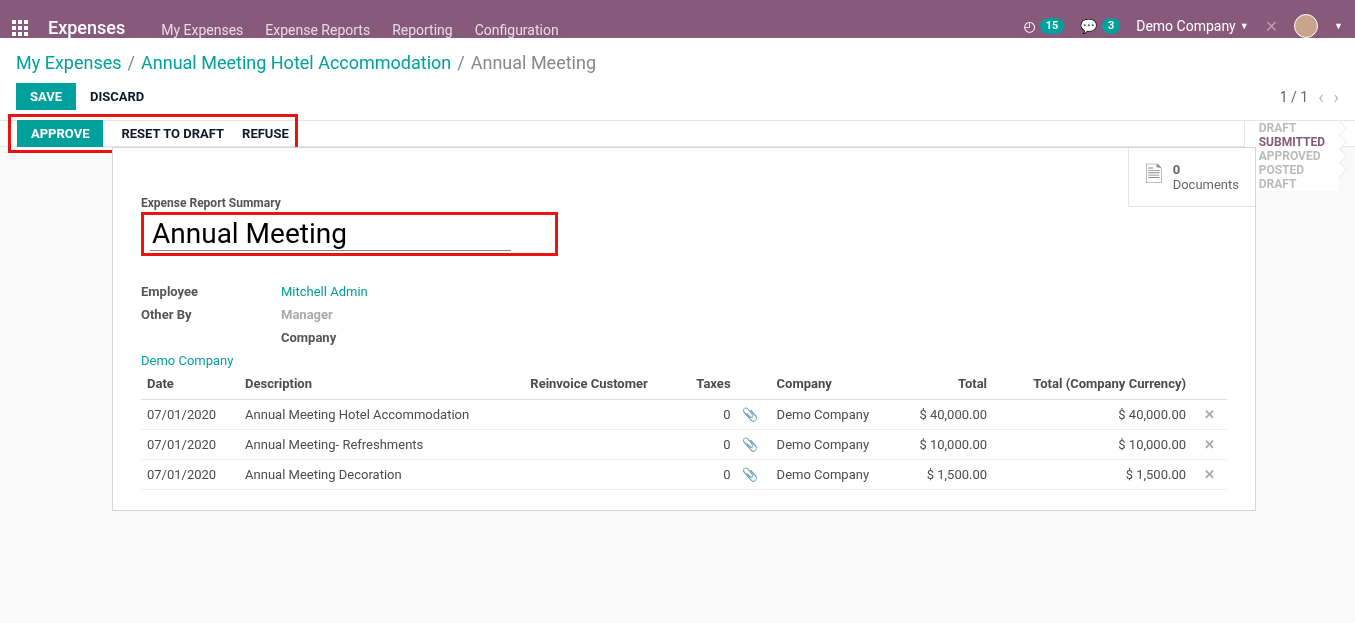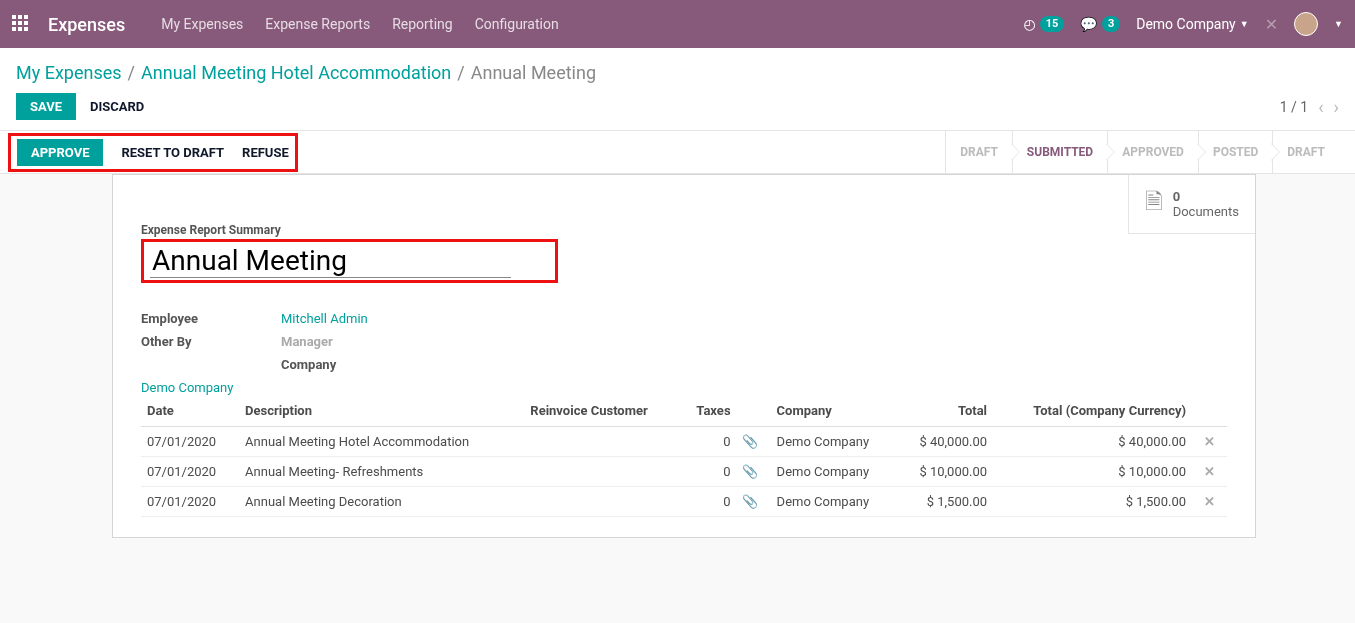--- a/index.html
+++ b/index.html
@@ -1,19 +1,19 @@
 <!DOCTYPE html>
 <html><head>
 <meta charset="utf-8">
 <style>
 * { margin:0; padding:0; box-sizing:border-box; font-family:-apple-system,BlinkMacSystemFont,"Segoe UI",Roboto,sans-serif; }
 body { background:#f9f9f9; width:1355px; height:623px; overflow:hidden; color:#4c4c4c; }
 
 
-.topnav { background:#875a7b; height:48px; display:flex; align-items:center; padding:0 12px; color:#fff; }
+.topnav { background:#875a7b; height:38px; display:flex; align-items:flex-end; padding:0 12px; color:#fff; }
 .apps-icon { width:18px; height:18px; display:grid; grid-template-columns:repeat(3,4px); grid-template-rows:repeat(3,4px); gap:2px; margin-right:18px; cursor:pointer;}
 .apps-icon span { background:#fff; }
 .brand { font-size:18px; font-weight:500; margin-right:36px; }
 .topnav .menu { display:flex; gap:22px; font-size:14px; }
 .topnav .menu a { color:#e7dce3; text-decoration:none; cursor:pointer; }
 .topnav .spacer { flex:1; }
 .topnav .right { display:flex; align-items:center; gap:16px; font-size:14px; }
 .badge-btn { display:flex; align-items:center; gap:4px; cursor:pointer; }
 .badge { background:#00a09d; border-radius:10px; padding:0 6px; font-size:11px; line-height:16px; font-weight:bold; }
 .company { cursor:pointer; display:flex; align-items:center; gap:4px; }
@@ -27,23 +27,23 @@
 .crumb-cur { color:#888; }
 
 
 .edit-row { background:#fff; padding:6px 16px 10px; display:flex; align-items:center; gap:14px; }
 .btn-primary { background:#00a09d; color:#fff; border:none; padding:6px 14px; font-size:13px; font-weight:bold; cursor:pointer; }
 .btn-link { color:#0f172a; background:none; border:none; font-size:13px; font-weight:bold; cursor:pointer; }
 .pager { margin-left:auto; display:flex; align-items:center; gap:10px; color:#666; font-size:14px; }
 .pager .arrow { color:#bbb; cursor:pointer; font-size:18px; }
 
 
-.action-bar { background:#fff; border-top:1px solid #e5e5e5; border-bottom:1px solid #e5e5e5; display:flex; align-items:center; padding:0 16px; height:44px; position:relative; }
+.action-bar { background:#fff; border-top:1px solid #e5e5e5; border-bottom:1px solid #e5e5e5; display:flex; align-items:center; padding:0 16px; height:27px; position:relative; }
 .red-box-actions { border:3px solid #e11; padding:3px 6px; display:flex; gap:18px; align-items:center; margin-left:-8px; }
-.status-steps { margin-left:auto; display:flex; height:100%; align-items:stretch; font-size:12px; font-weight:bold; }
+.status-steps { margin-left:auto; display:flex; height:100%; align-items:stretch; font-size:12px; font-weight:bold;flex-direction:column; }
 .step { display:flex; align-items:center; padding:0 14px; color:#bbb; position:relative; background:#fff; border-left:1px solid #e5e5e5; }
 .step.active { color:#875a7b; }
 .step::after { content:""; position:absolute; right:-8px; top:50%; transform:translateY(-50%); width:0; height:0; border-top:9px solid transparent; border-bottom:9px solid transparent; border-left:9px solid #e5e5e5; z-index:1;}
 .step::before { content:""; position:absolute; right:-7px; top:50%; transform:translateY(-50%); width:0; height:0; border-top:8px solid transparent; border-bottom:8px solid transparent; border-left:8px solid #fff; z-index:2;}
 .step:last-child::after,.step:last-child::before{display:none;}
 
 
 .sheet-wrap { padding:0 16px; }
 .sheet { background:#fff; border:1px solid #d5d5d5; margin:0 auto 0 96px; max-width:1144px; position:relative; }
 .doc-btn { position:absolute; right:0; top:0; border-left:1px solid #e5e5e5; border-bottom:1px solid #e5e5e5; padding:10px 16px; display:flex; align-items:center; gap:10px; cursor:pointer; color:#666; font-size:13px;}

